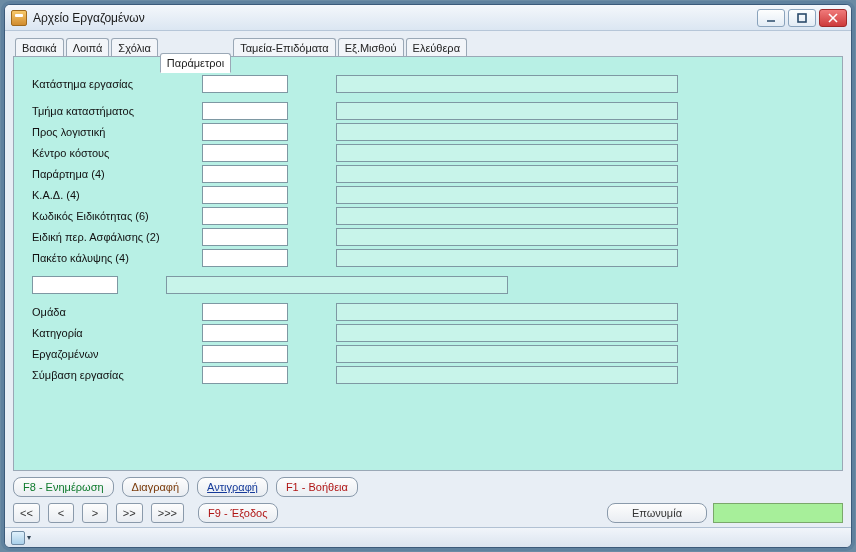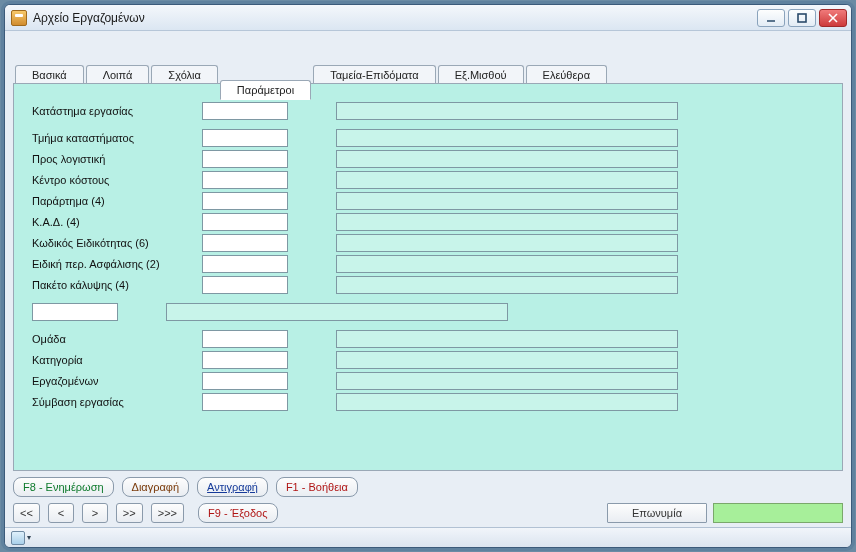--- a/index.html
+++ b/index.html
@@ -67,30 +67,29 @@
     padding: 6px 8px 4px 8px;
     display:flex; flex-direction:column;
   }
   .tabs {
     display:flex;
     gap:2px;
     margin-bottom:-1px;
     padding-left:2px;
   }
   .tab {
-    padding: 3px 16px;
+    padding: 3px 6px;
     border:1px solid #9aa8b6;
     border-bottom:none;
     background:#f2f5f9;
     border-radius:3px 3px 0 0;
     color:#222;
     cursor:default;
     position:relative;
     top:1px;
-    margin-top:27px;
   }
   .tab.active {
     background:#fff;
     border-bottom:1px solid #fff;
     z-index:2;
     top:16px;
   }
   .tabpage {
     flex:1;
     border:1px solid #9aa8b6;
@@ -148,21 +147,21 @@
     border-radius:3px;
     display:inline-flex; align-items:center; justify-content:center;
     font-size:11px; color:#333;
   }
   .toolbar2 { justify-content:flex-start; }
   .right-block { margin-left:auto; display:flex; gap:6px; align-items:center; }
   .labelbtn {
     width: 100px; height:20px;
     background:linear-gradient(#fdfdfd,#e9edf2);
     border:1px solid #8a9aab;
-    border-radius:1px;
+    border-radius:8px;
     font-size:11px; color:#333;
     display:inline-flex; align-items:center; justify-content:center;
   }
   .namefield {
     width: 130px; height:20px;
     background:#a7ef9a;
     border:1px solid #7aa86b;
     padding:1px 3px;
     font-size:11px;
   }

